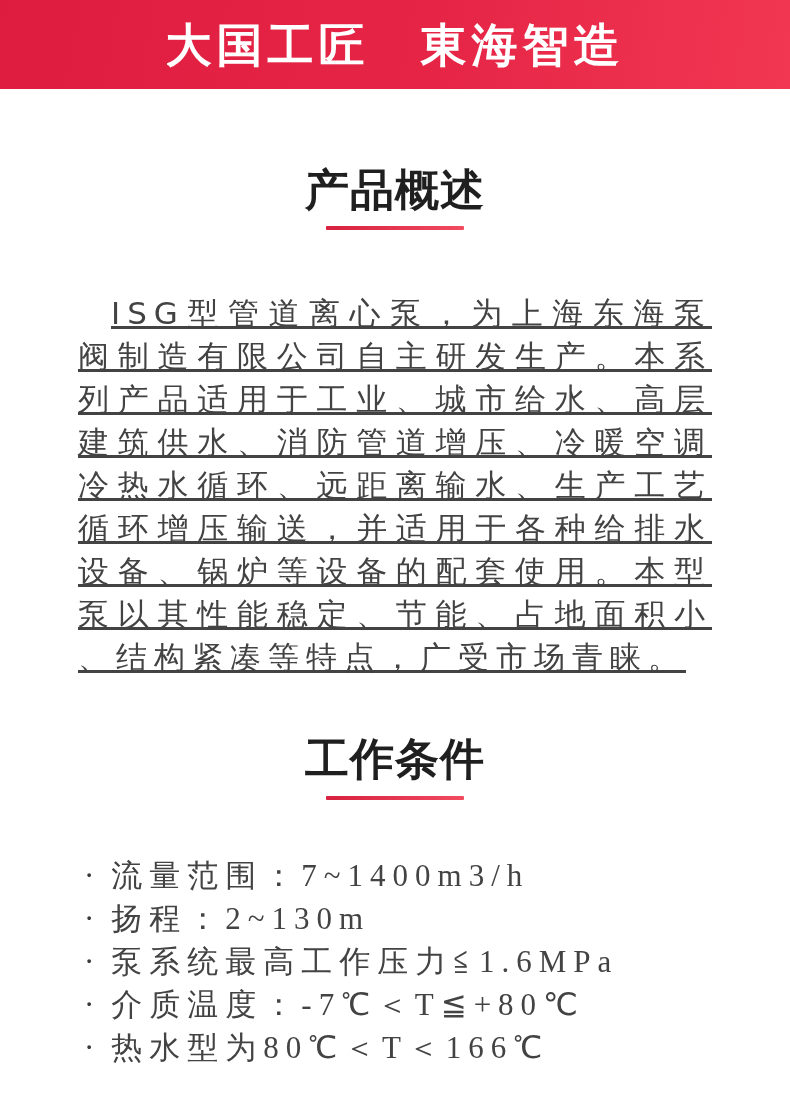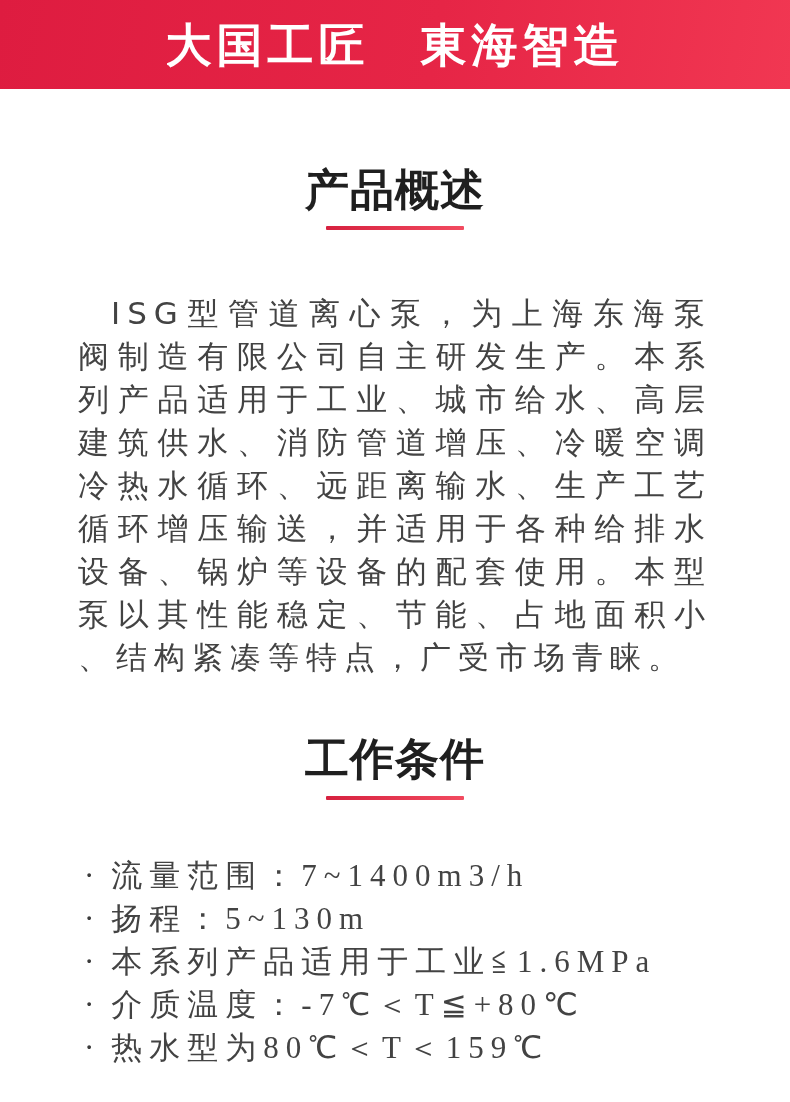--- a/index.html
+++ b/index.html
@@ -58,20 +58,21 @@
     margin: 62px 45px 0 78px;
     width: 634px;
     font-size: 31px;
     line-height: 43px;
     letter-spacing: 7px;
     color: #434343;
     text-align: justify;
     text-indent: 33px;
     word-break: break-all;
     line-break: anywhere;
+    text-decoration: underline;
   }
   
   .conditions-list {
     list-style: none;
     margin: 54px 0 0 84px;
     padding: 0;
   }
   .condition-item {
     display: flex;
     align-items: baseline;
@@ -108,30 +109,30 @@
     <h2 class="section-title">工作条件</h2>
     <div class="title-underline"></div>
 
     <ul class="conditions-list">
       <li class="condition-item">
         <span class="bullet">·</span>
         <span class="condition-text">流量范围：7~1400m3/h</span>
       </li>
       <li class="condition-item">
         <span class="bullet">·</span>
-        <span class="condition-text">扬程：5~130m</span>
+        <span class="condition-text">扬程：2~130m</span>
       </li>
       <li class="condition-item">
         <span class="bullet">·</span>
-        <span class="condition-text">本系列产品适用于工业≦1.6MPa</span>
+        <span class="condition-text">泵系统最高工作压力≦1.6MPa</span>
       </li>
       <li class="condition-item">
         <span class="bullet">·</span>
         <span class="condition-text">介质温度：-7℃＜T≦+80℃</span>
       </li>
       <li class="condition-item">
         <span class="bullet">·</span>
-        <span class="condition-text">热水型为80℃＜T＜159℃</span>
+        <span class="condition-text">热水型为80℃＜T＜166℃</span>
       </li>
     </ul>
   </section>
 
 </div>
 
 </body></html>

